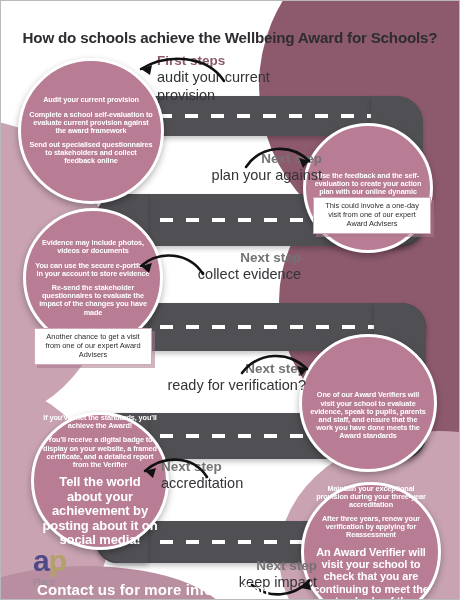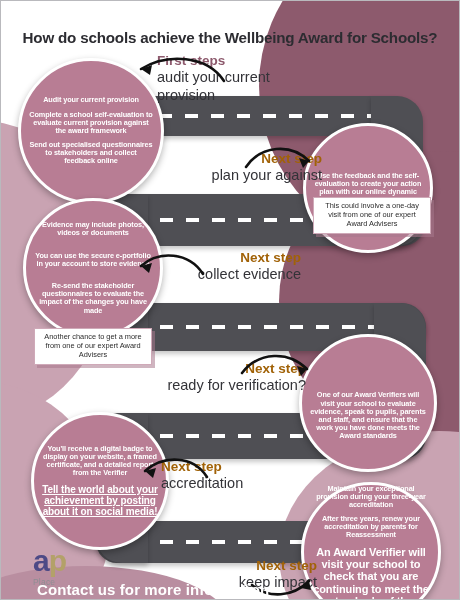--- a/index.html
+++ b/index.html
@@ -110,21 +110,21 @@
   }
 
   
   .step-label{
     position:absolute;
     text-align:right;
     line-height:1.22;
   }
   .step-label .kicker{
     display:block;
-    color:#a16207;
+    color:#737373;
     font-weight:bold;
     font-size:13.5px;
   }
   .step-label .title{
     display:block;
     color:#333338;
     font-size:14.5px;
   }
   .step-label.first .kicker{color:#8d5a6d;}
 
@@ -235,26 +235,26 @@
   <div class="callout" style="left:312px;top:196px;width:118px;font-size:7.4px;">This could involve a one-day visit from one of our expert Award Advisers</div>
   <div class="step-label" style="left:186px;top:150px;width:135px;">
     <span class="kicker">Next step</span>
     <span class="title">plan your against</span>
   </div>
   <svg class="arrow" style="left:242px;top:140px;" width="78" height="34" viewBox="0 0 78 34">
     <path d="M3 26 C18 4, 48 2, 66 20" stroke="#111" stroke-width="2.6" fill="none" stroke-linecap="round"></path>
     <path d="M66 20 L56 17 L60 27 Z" fill="#111"></path>
   </svg>
 
-  <div class="node" style="left:22px;top:197px;width:140px;height:140px;gap:8px;">
+  <div class="node" style="left:22px;top:207px;width:140px;height:140px;">
     <p style="font-size:7.3px;">Evidence may include photos, videos or documents</p>
     <p style="font-size:7.3px;">You can use the secure e-portfolio in your account to store evidence</p>
     <p style="font-size:7.3px;">Re-send the stakeholder questionnaires to evaluate the impact of the changes you have made</p>
   </div>
-  <div class="callout" style="left:33px;top:327px;width:118px;font-size:7.4px;">Another chance to get a more from one of our expert Award Advisers</div>
+  <div class="callout" style="left:33px;top:327px;width:118px;font-size:7.4px;">Another chance to get a visit from one of our expert Award Advisers</div>
   <div class="step-label" style="left:165px;top:249px;width:135px;">
     <span class="kicker">Next step</span>
     <span class="title">collect evidence</span>
   </div>
   <svg class="arrow" style="left:130px;top:245px;" width="76" height="34" viewBox="0 0 76 34">
     <path d="M72 28 C58 6, 28 4, 10 20" stroke="#111" stroke-width="2.6" fill="none" stroke-linecap="round"></path>
     <path d="M10 20 L21 17 L18 27 Z" fill="#111"></path>
   </svg>
 
   <div class="node" style="left:298px;top:333px;width:138px;height:138px;">
@@ -263,35 +263,36 @@
   <div class="step-label" style="left:160px;top:360px;width:145px;">
     <span class="kicker">Next step</span>
     <span class="title">ready for verification?</span>
   </div>
   <svg class="arrow" style="left:238px;top:348px;" width="80" height="34" viewBox="0 0 80 34">
     <path d="M3 24 C20 2, 50 2, 68 20" stroke="#111" stroke-width="2.6" fill="none" stroke-linecap="round"></path>
     <path d="M68 20 L58 17 L62 27 Z" fill="#111"></path>
   </svg>
 
   <div class="node" style="left:30px;top:411px;width:138px;height:138px;">
+    <p style="font-size:7.3px;">If you've met the standards, you'll achieve the Award!</p>
     <p style="font-size:7.3px;">You'll receive a digital badge to display on your website, a framed certificate, and a detailed report from the Verifier</p>
-    <p style="font-size:10px;text-decoration:underline;">Tell the world about your achievement by posting about it on social media!</p>
+    <p style="font-size:13px;">Tell the world about your achievement by posting about it on social media!</p>
   </div>
   <div class="step-label" style="left:160px;top:458px;width:135px;text-align:left;">
     <span class="kicker">Next step</span>
     <span class="title">accreditation</span>
   </div>
   <svg class="arrow" style="left:134px;top:450px;" width="76" height="34" viewBox="0 0 76 34">
     <path d="M72 26 C58 4, 28 4, 10 20" stroke="#111" stroke-width="2.6" fill="none" stroke-linecap="round"></path>
     <path d="M10 20 L21 17 L18 27 Z" fill="#111"></path>
   </svg>
 
   <div class="node" style="left:300px;top:481px;width:140px;height:140px;">
     <p style="font-size:7.3px;">Maintain your exceptional provision during your three-year accreditation</p>
-    <p style="font-size:7.3px;">After three years, renew your accreditation by parents for Reassessment</p>
+    <p style="font-size:7.3px;">After three years, renew your verification by applying for Reassessment</p>
     <p style="font-size:11px;text-align:center;">An Award Verifier will visit your school to check that you are continuing to meet the standards of the Award.</p>
   </div>
   <div class="step-label" style="left:186px;top:557px;width:130px;">
     <span class="kicker">Next step</span>
     <span class="title">keep impact</span>
   </div>
   <svg class="arrow" style="left:248px;top:570px;" width="72" height="30" viewBox="0 0 72 30">
     <path d="M3 14 C20 28, 44 26, 60 10" stroke="#111" stroke-width="2.6" fill="none" stroke-linecap="round"></path>
     <path d="M60 10 L52 17 L62 19 Z" fill="#111"></path>
   </svg>

